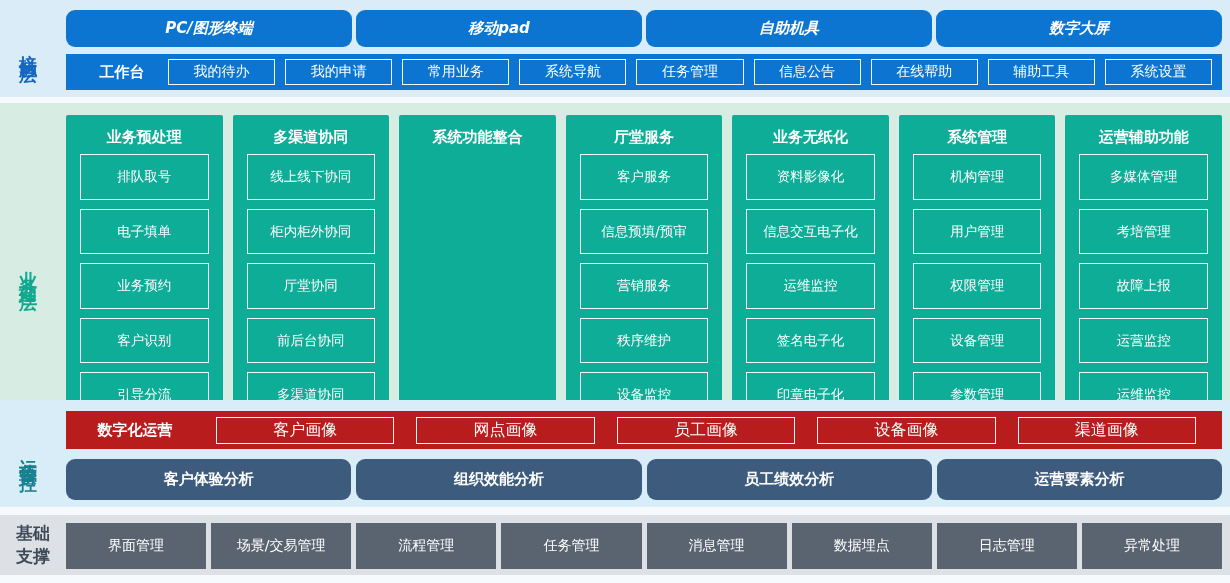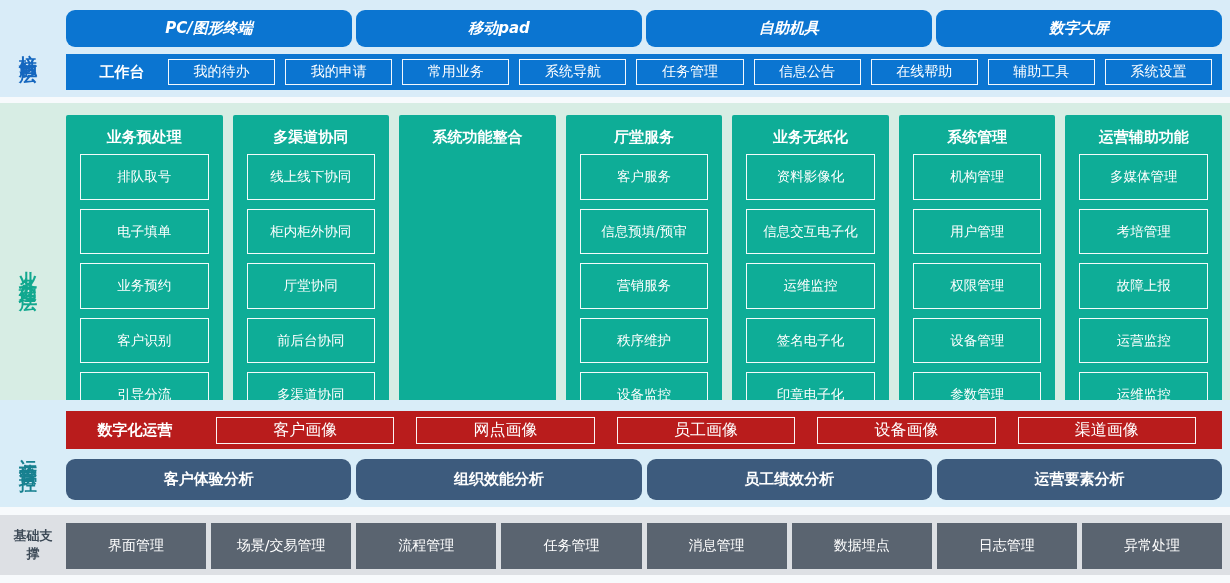--- a/index.html
+++ b/index.html
@@ -23,21 +23,21 @@
     writing-mode:vertical-lr; text-orientation:upright;
     font-weight:bold; font-size:18px; letter-spacing:6px;
     white-space:nowrap;
   }
   .v-label.blue  { color:#1567bf; }
   .v-label.green { color:#11a88f; }
   .v-label.teal  { color:#17808f; letter-spacing:5px; }
   .sq-label {
     position:absolute; left:13px; top:50%;
     transform:translateY(-50%);
-    width:40px; font-weight:bold; font-size:13px;
+    width:40px; font-weight:bold; font-size:17px;
     color:#3d4a57; word-break:break-all; line-height:1.35;
     text-align:center;
   }
 
   
   .b1-content { position:absolute; left:66px; right:8px; top:10px; bottom:7px;
     display:flex; flex-direction:column; justify-content:space-between; }
   .terminal-row { display:flex; gap:4px; height:37px; }
   .term-btn {
     flex:1; background:#0b75d1; border-radius:9px;

